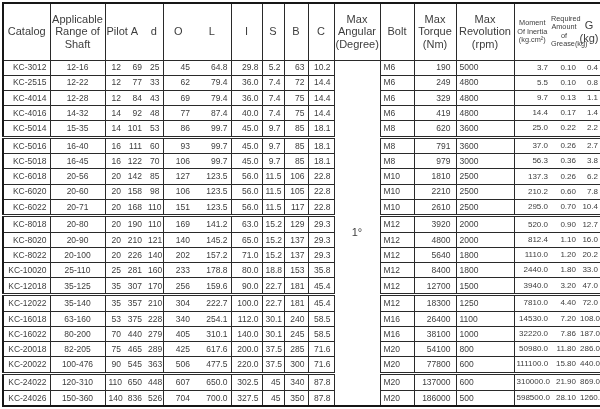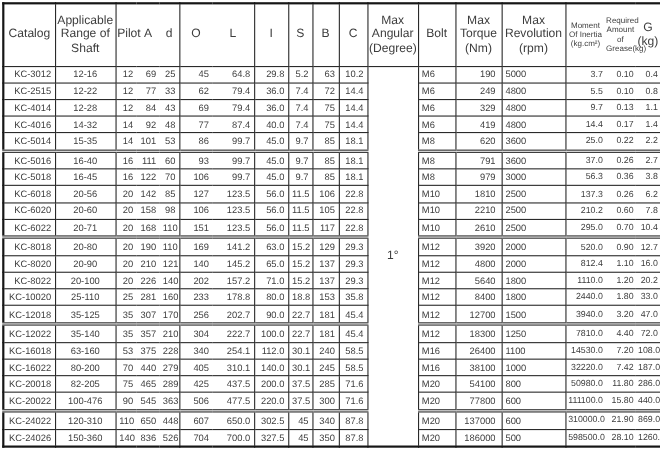--- a/index.html
+++ b/index.html
@@ -339,21 +339,21 @@
           <td class="c-gr">1.80</td>
           <td class="c-g">33.0</td>
         </tr>
         <tr class="group-end">
           <td class="c-cat rb">KC-12018</td>
           <td class="c-range rb">35-125</td>
           <td class="c-pilot">35</td>
           <td class="c-a">307</td>
           <td class="c-d rb">170</td>
           <td class="c-o">256</td>
-          <td class="c-l rb">202.7</td>
+          <td class="c-l rb">159.6</td>
           <td class="c-i rb">90.0</td>
           <td class="c-s rb">22.7</td>
           <td class="c-b rb">181</td>
           <td class="c-c rb">45.4</td>
           <td class="c-bolt rb">M12</td>
           <td class="c-tq rb">12700</td>
           <td class="c-rpm rb">1500</td>
           <td class="c-in">3940.0</td>
           <td class="c-gr">3.20</td>
           <td class="c-g">47.0</td>
@@ -405,31 +405,31 @@
           <td class="c-o">405</td>
           <td class="c-l rb">310.1</td>
           <td class="c-i rb">140.0</td>
           <td class="c-s rb">30.1</td>
           <td class="c-b rb">245</td>
           <td class="c-c rb">58.5</td>
           <td class="c-bolt rb">M16</td>
           <td class="c-tq rb">38100</td>
           <td class="c-rpm rb">1000</td>
           <td class="c-in">32220.0</td>
-          <td class="c-gr">7.42</td>
+          <td class="c-gr">7.86</td>
           <td class="c-g">187.0</td>
         </tr>
         <tr>
           <td class="c-cat rb">KC-20018</td>
           <td class="c-range rb">82-205</td>
           <td class="c-pilot">75</td>
           <td class="c-a">465</td>
           <td class="c-d rb">289</td>
           <td class="c-o">425</td>
-          <td class="c-l rb">437.5</td>
+          <td class="c-l rb">617.6</td>
           <td class="c-i rb">200.0</td>
           <td class="c-s rb">37.5</td>
           <td class="c-b rb">285</td>
           <td class="c-c rb">71.6</td>
           <td class="c-bolt rb">M20</td>
           <td class="c-tq rb">54100</td>
           <td class="c-rpm rb">800</td>
           <td class="c-in">50980.0</td>
           <td class="c-gr">11.80</td>
           <td class="c-g">286.0</td>

